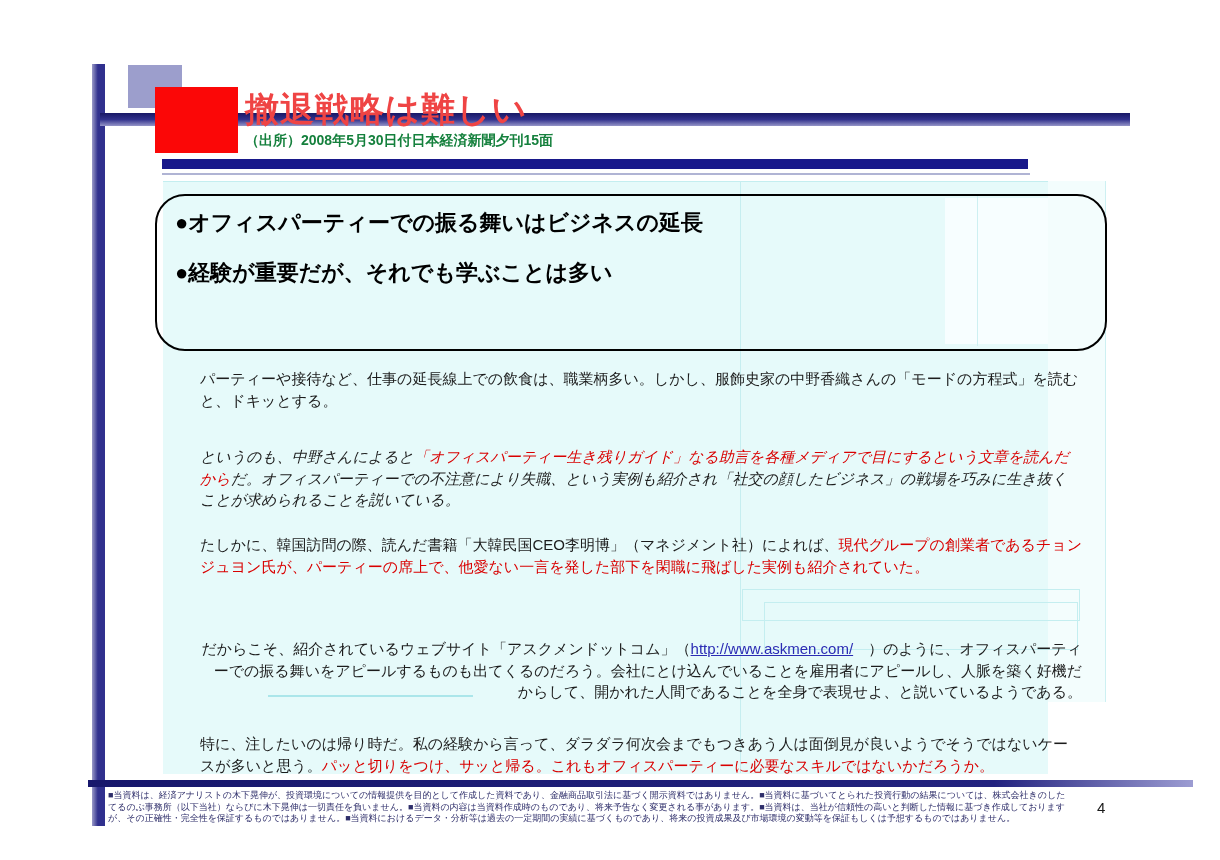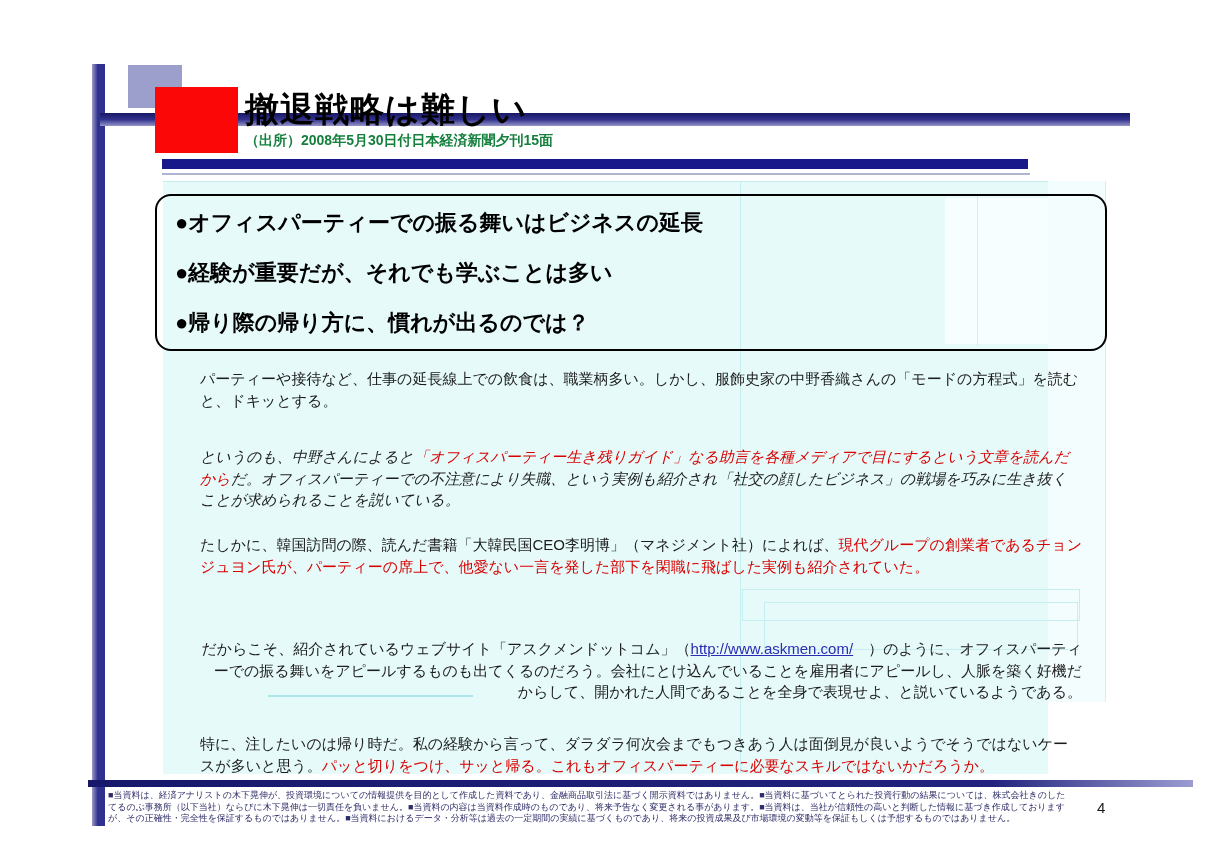--- a/index.html
+++ b/index.html
@@ -9,21 +9,21 @@
     overflow:hidden;
   }
   .abs{position:absolute;}
   
   .vbar{left:92px;top:64px;width:13px;height:762px;
     background:linear-gradient(90deg,#9a9ac8 0%,#30308e 45%,#30308e 100%);}
   
   .sq-lav{left:128px;top:65px;width:54px;height:43px;background:#9c9ecc;z-index:3;}
   .sq-red{left:155px;top:87px;width:83px;height:66px;background:#fb0707;z-index:4;}
   
-  .title{left:245px;top:64px;font-size:34px;font-weight:bold;color:#000000;
+  .title{left:245px;top:64px;font-size:34px;font-weight:bold;color:#ef4444;
     letter-spacing:1px;z-index:5;white-space:nowrap;text-align:right;}
   
   .hbar1{left:100px;top:113px;width:1030px;height:13px;z-index:2;
     background:linear-gradient(180deg,#181866 0%,#31318c 50%,#9595c8 100%);}
   .source{left:245px;top:132px;font-size:14px;font-weight:bold;color:#15803d;
     z-index:5;white-space:nowrap;}
   .hbar2{left:162px;top:159px;width:866px;height:10px;background:#18188a;}
   .hline{left:162px;top:173px;width:868px;height:2px;background:#b0b4d4;}
   
   .cyanA{left:163px;top:181px;width:885px;height:592px;background:#e6fafa;
@@ -31,21 +31,21 @@
   .vline740{left:740px;top:181px;width:1px;height:592px;background:#c6eef0;}
   .cyanB{left:945px;top:198px;width:157px;height:146px;background:#f7feff;}
   .vline977{left:977px;top:196px;width:1px;height:150px;background:#cdf0f2;}
   .cyanC{left:1048px;top:181px;width:57px;height:521px;background:#f3fdfd;
     border-right:1px solid #cdf0f2;}
   .cyanR1{left:742px;top:589px;width:336px;height:30px;border:1px solid #c4eef0;}
   .cyanR2{left:764px;top:602px;width:312px;height:46px;border:1px solid #c4eef0;}
   .cyanU{left:268px;top:695px;width:205px;height:2px;background:#abe6ea;}
   
   .bullet-box{left:155px;top:194px;width:948px;height:153px;
-    border:2px solid #000;border-radius:16px;z-index:6;}
+    border:2px solid #000;border-radius:30px;z-index:6;}
   .bullet-line{position:absolute;left:18px;font-size:22px;font-weight:bold;
     color:#000;white-space:nowrap;}
   .b1{top:12px;} .b2{top:62px;} .b3{top:112px;}
   
   .para{position:absolute;left:188px;width:882px;margin:12px;font-size:15px;
     line-height:21.5px;color:#1c1c1c;z-index:6;overflow-wrap:anywhere;}
   .p1{top:356px;} .p2{top:434px;font-style:italic;} .p3{top:522px;} .p4{top:626px;text-align:right;} .p5{top:721px;}
   .seg-black{color:#1c1c1c;}
   .seg-red{color:#d90000;}
   .seg-link{color:#2b2bb4;text-decoration:underline;}
@@ -74,21 +74,20 @@
 <div class="abs sq-red"></div>
 <h1 class="abs title">撤退戦略は難しい</h1>
 <div class="abs hbar1"></div>
 <div class="abs source">（出所）2008年5月30日付日本経済新聞夕刊15面</div>
 <div class="abs hbar2"></div>
 <div class="abs hline"></div>
 
 <div class="abs bullet-box">
   <div class="bullet-line b1">●オフィスパーティーでの振る舞いはビジネスの延長</div>
   <div class="bullet-line b2">●経験が重要だが、それでも学ぶことは多い</div>
-  <div class="bullet-line b3">●帰り際の帰り方に、慣れが出るのでは？</div>
 </div>
 
 <p class="para p1"><span class="seg-black">パーティーや接待など、仕事の延長線上での飲食は、職業柄多い。しかし、服飾史家の中野香織さんの「モードの方程式」を読むと、ドキッとする。</span></p>
 
 <p class="para p2"><span class="seg-black">というのも、中野さんによると</span><span class="seg-red">「オフィスパーティー生き残りガイド」なる助言を各種メディアで目にするという文章を読んだから</span><span class="seg-black">だ。オフィスパーティーでの不注意により失職、という実例も紹介され「社交の顔したビジネス」の戦場を巧みに生き抜くことが求められることを説いている。</span></p>
 
 <p class="para p3"><span class="seg-black">たしかに、韓国訪問の際、読んだ書籍「大韓民国CEO李明博」（マネジメント社）によれば、</span><span class="seg-red">現代グループの創業者であるチョンジュヨン氏が、パーティーの席上で、他愛ない一言を発した部下を閑職に飛ばした実例も紹介されていた。</span></p>
 
 <p class="para p4"><span class="seg-black">だからこそ、紹介されているウェブサイト「アスクメンドットコム」（</span><a class="seg-link" href="#">http://www.askmen.com/</a><span class="seg-black">　）のように、オフィスパーティーでの振る舞いをアピールするものも出てくるのだろう。会社にとけ込んでいることを雇用者にアピールし、人脈を築く好機だからして、開かれた人間であることを全身で表現せよ、と説いているようである。</span></p>
 

